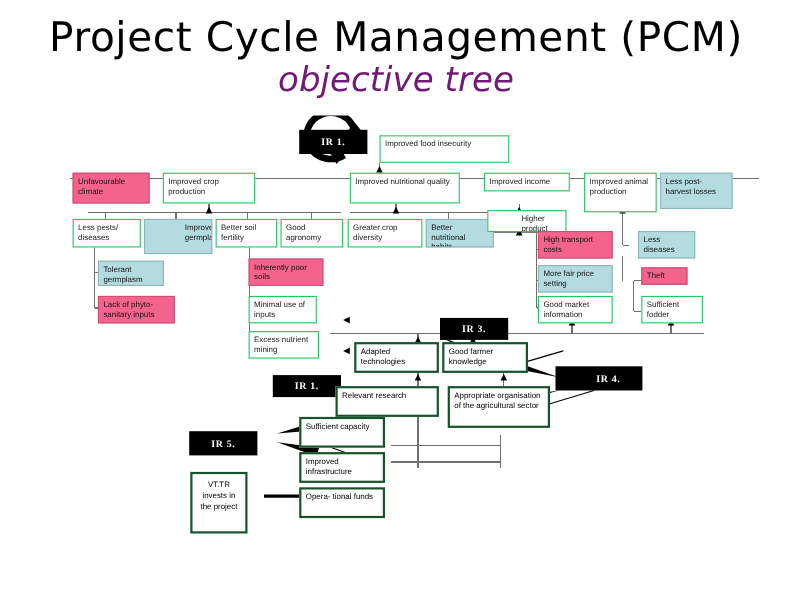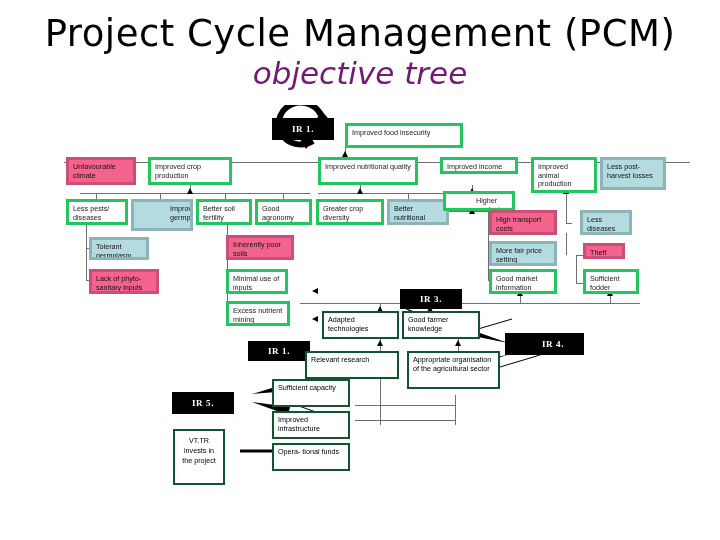--- a/index.html
+++ b/index.html
@@ -24,21 +24,21 @@
     font-size:31px;line-height:26px;color:#701a75;
   }
 
   
   #diagram{position:absolute;left:0;top:105px;width:720px;height:400px;}
   #wires{position:absolute;left:0;top:0;width:720px;height:400px;}
 
   
   .bx{
     position:absolute;box-sizing:border-box;
-    border:3px solid #22c55e;
+    border:1px solid #22c55e;
     background:#ffffff;
     color:#1a1a1a;
     font-size:7.2px;
     line-height:8.6px;
     padding:3px 4px;
     overflow:hidden;
   }
   .bx.pink{background:#f4628e;border-color:#c94f74;color:#141414;}
   .bx.blue{background:#b3dbe0;border-color:#8cb4b9;color:#141414;}
   .bx.thick{border:2px solid #14532d;color:#000;}

